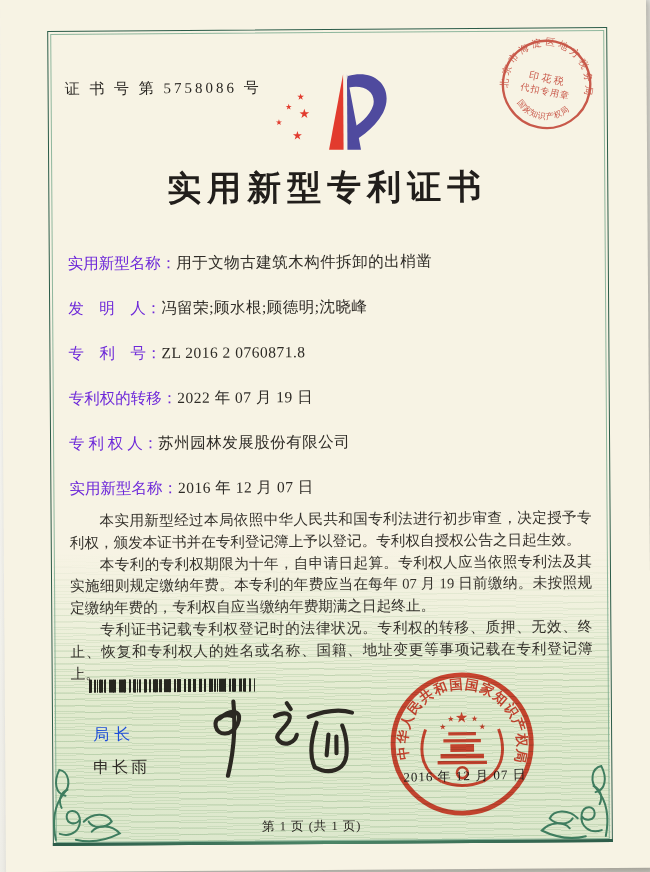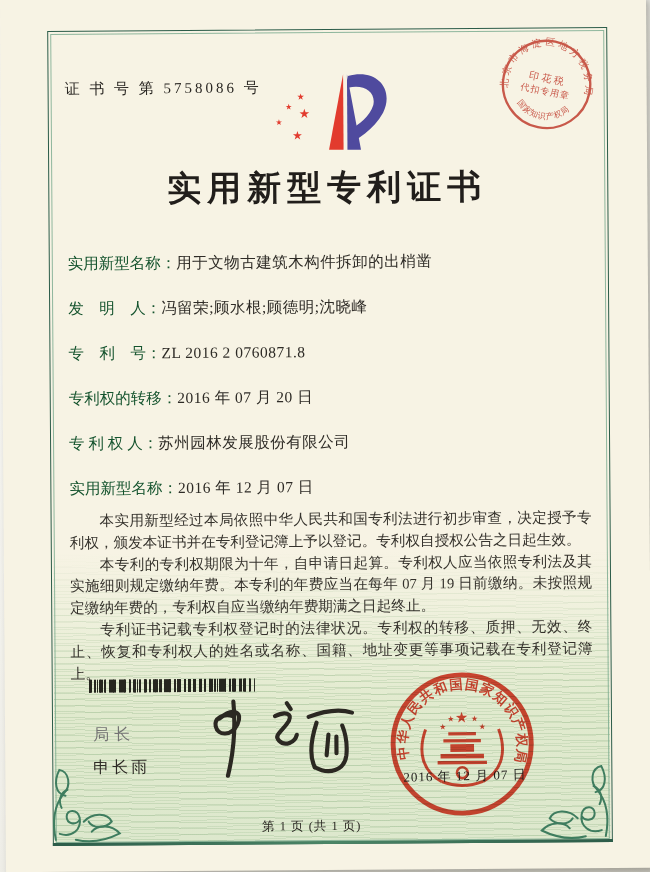--- a/index.html
+++ b/index.html
@@ -51,35 +51,35 @@
   .tax-stamp{
     position:absolute;left:496px;top:40px;width:100px;height:100px;
     transform:rotate(12deg);opacity:.88;mix-blend-mode:multiply;
   }
   .title{
     position:absolute;left:47px;top:169px;width:558px;text-align:center;
     font-size:34px;letter-spacing:6px;color:#211e1b;font-weight:600;
   }
   .fields{position:absolute;left:66px;top:256px;width:520px;}
   .field{height:45px;font-size:15.5px;white-space:nowrap;}
-  .field .lbl{color:#14532d;}
+  .field .lbl{color:#6d28d9;}
   .field .val{color:#2e2b26;letter-spacing:.5px;}
   .body-text{
     position:absolute;left:66px;top:513px;width:522px;
     font-size:14.6px;line-height:21.8px;text-align:justify;color:#35322c;
   }
   .body-text p{margin:0;text-indent:2.05em;}
   .barcode{
     position:absolute;left:84px;top:682px;width:166px;height:13px;
     background-image:
       repeating-linear-gradient(90deg,#26261f 0 2px,transparent 2px 5px),
       repeating-linear-gradient(90deg,#26261f 0 1px,transparent 1px 8px),
       repeating-linear-gradient(90deg,#26261f 0 3px,transparent 3px 11px);
   }
-  .director-title{position:absolute;left:88px;top:727px;font-size:16px;letter-spacing:5px;color:#737373;font-family:Liberation Serif, serif;}
+  .director-title{position:absolute;left:88px;top:727px;font-size:16px;letter-spacing:5px;color:#1d4ed8;font-family:Liberation Serif, serif;}
   .director-name{position:absolute;left:88px;top:760px;font-size:16px;letter-spacing:3px;color:#2c2924;}
   .signature{position:absolute;left:185px;top:698px;width:168px;height:88px;}
   .seal{
     position:absolute;left:383px;top:675px;width:148px;height:148px;
     opacity:.93;mix-blend-mode:multiply;
   }
   .seal-date{
     position:absolute;left:398px;top:772px;width:140px;
     font-size:13px;letter-spacing:1px;color:#1f1d1a;transform:rotate(-1deg);
   }
@@ -148,21 +148,21 @@
     <text x="55" y="52" font-size="11" fill="#c9463a" text-anchor="middle" letter-spacing="3">印花税</text>
     <text x="55" y="66" font-size="10" fill="#c9463a" text-anchor="middle" letter-spacing="1">代扣专用章</text>
   </svg>
 
   <div class="title">实用新型专利证书</div>
 
   <div class="fields">
     <div class="field"><span class="lbl">实用新型名称：</span><span class="val">用于文物古建筑木构件拆卸的出梢凿</span></div>
     <div class="field"><span class="lbl">发　明　人：</span><span class="val">冯留荣;顾水根;顾德明;沈晓峰</span></div>
     <div class="field"><span class="lbl">专　利　号：</span><span class="val">ZL 2016 2 0760871.8</span></div>
-    <div class="field"><span class="lbl">专利权的转移：</span><span class="val">2016 年 07 月 20 日</span></div>
+    <div class="field"><span class="lbl">专利权的转移：</span><span class="val">2022 年 07 月 19 日</span></div>
     <div class="field"><span class="lbl">专 利 权 人：</span><span class="val">苏州园林发展股份有限公司</span></div>
     <div class="field"><span class="lbl">实用新型名称：</span><span class="val">2016 年 12 月 07 日</span></div>
   </div>
 
   <div class="body-text">
     <p>本实用新型经过本局依照中华人民共和国专利法进行初步审查，决定授予专利权，颁发本证书并在专利登记簿上予以登记。专利权自授权公告之日起生效。</p>
     <p>本专利的专利权期限为十年，自申请日起算。专利权人应当依照专利法及其实施细则规定缴纳年费。本专利的年费应当在每年 07 月 19 日前缴纳。未按照规定缴纳年费的，专利权自应当缴纳年费期满之日起终止。</p>
     <p>专利证书记载专利权登记时的法律状况。专利权的转移、质押、无效、终止、恢复和专利权人的姓名或名称、国籍、地址变更等事项记载在专利登记簿上。</p>
   </div>
 

